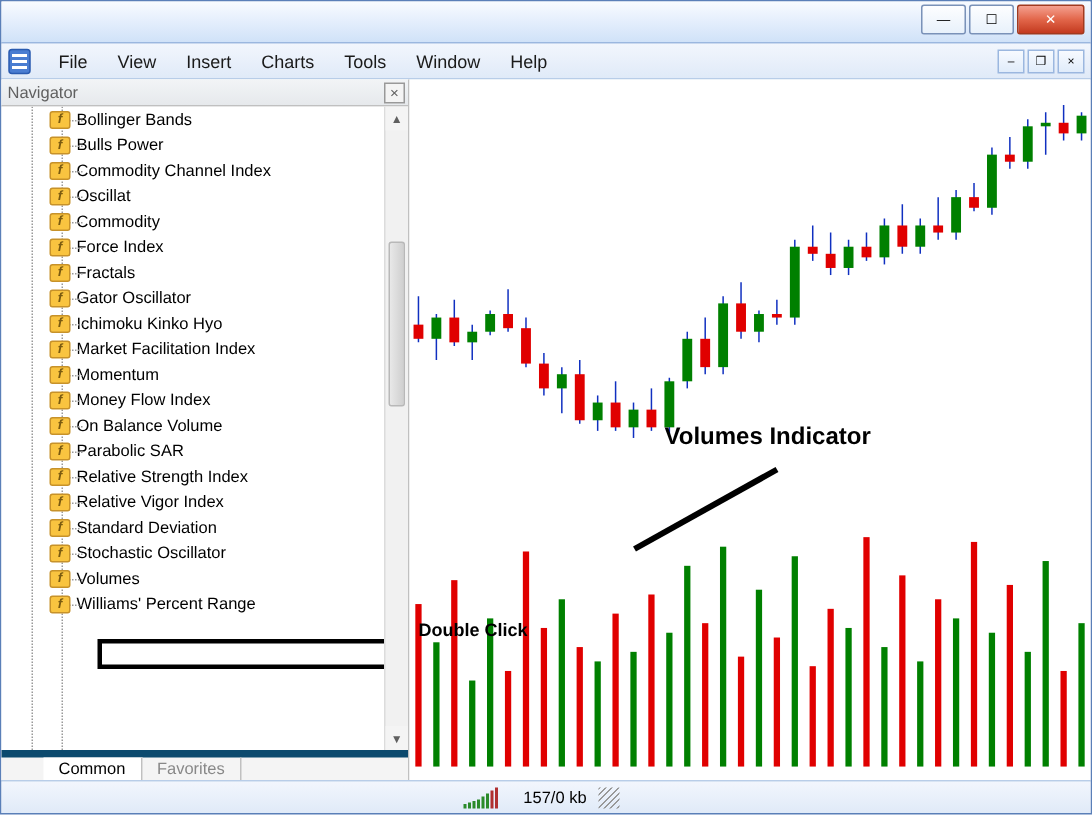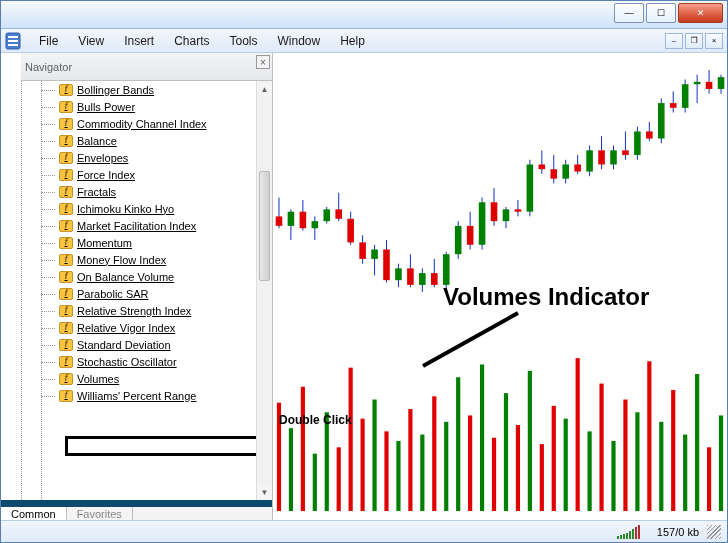--- a/index.html
+++ b/index.html
@@ -9,42 +9,42 @@
   .win-controls { position: absolute; right: 4px; top: 2px; display: flex; gap: 2px; }
   .win-btn { width: 30px; height: 20px; display: flex; align-items: center; justify-content: center; border: 1px solid #7a92b8; background: linear-gradient(to bottom, #fdfeff, #e8f1fb); border-radius: 2px; cursor: pointer; font-size: 9px; }
   .win-btn.close { background: linear-gradient(to bottom, #f5a08f, #e2664a, #c33a1f); border: 1px solid #a13a1f; color: #fff; width: 45px; }
   .menubar { height: 24px; background: linear-gradient(to bottom, #f2f6fd, #e0eaf8); border-bottom: 1px solid #b8cde8; display: flex; align-items: center; padding-left: 4px; }
   .app-icon { width: 16px; height: 18px; margin-right: 8px; display: inline-flex; }
   .menu-item { padding: 2px 10px; color: #1a1a1a; cursor: pointer; }
   .mdi-controls { margin-left: auto; display: flex; gap: 2px; margin-right: 4px; }
   .mdi-btn { width: 18px; height: 16px; border: 1px solid #9bb7df; background: linear-gradient(to bottom, #f7faff, #e0ecfa); cursor: pointer; display: flex; align-items: center; justify-content: center; font-size: 8px; }
   .content { position: absolute; top: 52px; left: 0; right: 0; bottom: 22px; display: flex; }
   .navigator { width: 272px; border-right: 1px solid #c0c0c0; display: flex; flex-direction: column; background: #fff; }
-  .nav-title { height: 28px; background: linear-gradient(to bottom, #f2f4f6, #e6e9ec); border-bottom: 1px solid #c0c0c0; display: flex; align-items: center; padding-left: 4px; color: #606060; font-size: 11px; position: relative; margin-left: 20px; }
+  .nav-title { height: 18px; background: linear-gradient(to bottom, #f2f4f6, #e6e9ec); border-bottom: 1px solid #c0c0c0; display: flex; align-items: center; padding-left: 4px; color: #606060; font-size: 11px; position: relative; }
   .nav-close { position: absolute; right: 2px; top: 2px; width: 14px; height: 14px; display: flex; align-items: center; justify-content: center; font-size: 10px; cursor: pointer; border: 1px solid #999; background: #f4f4f4; }
   .nav-body { flex: 1; overflow: hidden; position: relative; }
   .tree { position: absolute; top: 0; left: 0; right: 16px; bottom: 0; overflow: hidden; background: #fff; }
   .tree-item { height: 17px; display: flex; align-items: center; padding-left: 36px; position: relative; cursor: pointer; white-space: nowrap; font-size: 11px; }
   .tree-line-v { position: absolute; left: 20px; top: 0; bottom: 0; border-left: 1px dotted #999; }
   .tree-line-v2 { position: absolute; left: 40px; top: 0; bottom: 0; border-left: 1px dotted #999; }
   .tree-item::before { content: ''; position: absolute; left: 40px; top: 50%; width: 14px; border-top: 1px dotted #999; }
-  .tree-item { padding-left: 58px; text-decoration: underline; }
+  .tree-item { padding-left: 32px; }
   .ind-icon { width: 14px; height: 12px; background: #f9c440; border: 1px solid #c7922a; border-radius: 2px; display: inline-flex; align-items: center; justify-content: center; margin-right: 4px; position: relative; }
   .ind-icon::after { content: 'f'; color: #7a5a10; font-size: 9px; font-style: italic; font-weight: bold; line-height: 1; }
   .selected-frame { position: absolute; border: 3px solid #000; left: 64px; width: 214px; height: 20px; pointer-events: none; z-index: 5; }
   .scrollbar-v { position: absolute; right: 0; top: 0; bottom: 0; width: 16px; background: #f1f1f1; border-left: 1px solid #dcdcdc; }
   .scroll-up, .scroll-down { height: 16px; display: flex; align-items: center; justify-content: center; font-size: 8px; color: #606060; background: #f4f4f4; cursor: pointer; }
   .scroll-thumb { position: absolute; left: 2px; right: 2px; top: 90px; height: 110px; background: linear-gradient(to right, #e8e8e8, #cfcfcf); border: 1px solid #b8b8b8; border-radius: 2px; cursor: pointer; }
-  .nav-tabs { height: 20px; display: flex; border-top: 7px solid #0c4a6e; background: #f4f4f4; }
+  .nav-tabs { height: 20px; display: flex; border-top: 5px solid #0c4a6e; background: #f4f4f4; padding-left: 28px; }
   .nav-tab { padding: 2px 10px; font-size: 11px; border-right: 1px solid #c0c0c0; cursor: pointer; color: #888; display: flex; align-items: center; }
   .nav-tab.active { background: #fff; color: #000; }
   .chart-area { flex: 1; position: relative; background: #fff; overflow: hidden; }
   .chart-svg { width: 100%; height: 100%; }
   .annotation { position: absolute; font-family: Arial, sans-serif; font-weight: bold; color: #000; }
-  .statusbar { position: absolute; bottom: 0; left: 0; right: 0; height: 22px; background: linear-gradient(to bottom, #f2f6fd, #e0eaf8); border-top: 1px solid #b8cde8; display: flex; align-items: center; justify-content: flex-end; padding-right: 6px; font-size: 11px; color: #000; }
+  .statusbar { position: absolute; bottom: 0; left: 0; right: 0; height: 22px; background: linear-gradient(to bottom, #f2f6fd, #e0eaf8); border-top: 1px solid #b8cde8; display: flex; align-items: center; justify-content: center; padding-right: 6px; font-size: 11px; color: #000; }
   .status-chart { width: 30px; height: 14px; margin-right: 10px; display: flex; align-items: flex-end; gap: 1px; }
   .status-chart span { width: 2px; background: #2b8b2b; }
   .status-chart span:nth-child(1) { height: 3px; }
   .status-chart span:nth-child(2) { height: 4px; }
   .status-chart span:nth-child(3) { height: 5px; }
   .status-chart span:nth-child(4) { height: 6px; }
   .status-chart span:nth-child(5) { height: 8px; }
   .status-chart span:nth-child(6) { height: 10px; }
   .status-chart span:nth-child(7) { height: 12px; background: #b03030; }
   .status-chart span:nth-child(8) { height: 14px; background: #b03030; }
@@ -104,33 +104,37 @@
               <div class="tree-item">
                 <span class="ind-icon"></span>
                 <span>Bulls Power</span>
               </div>
               <div class="tree-item">
                 <span class="ind-icon"></span>
                 <span>Commodity Channel Index</span>
               </div>
               <div class="tree-item">
                 <span class="ind-icon"></span>
-                <span>Balance</span>
-              </div>
-              <div class="tree-item">
-                <span class="ind-icon"></span>
-                <span>Envelopes</span>
+                <span>Oscillat</span>
+              </div>
+              <div class="tree-item">
+                <span class="ind-icon"></span>
+                <span>Commodity</span>
               </div>
               <div class="tree-item">
                 <span class="ind-icon"></span>
                 <span>Force Index</span>
               </div>
               <div class="tree-item">
                 <span class="ind-icon"></span>
                 <span>Fractals</span>
+              </div>
+              <div class="tree-item">
+                <span class="ind-icon"></span>
+                <span>Gator Oscillator</span>
               </div>
               <div class="tree-item">
                 <span class="ind-icon"></span>
                 <span>Ichimoku Kinko Hyo</span>
               </div>
               <div class="tree-item">
                 <span class="ind-icon"></span>
                 <span>Market Facilitation Index</span>
               </div>
               <div class="tree-item">
@@ -298,21 +302,21 @@
           <rect x="350.3565789473684" y="348" width="4.181578947368421" height="112" fill="#e00000"></rect>
           <rect x="362.30394736842106" y="360.8" width="4.181578947368421" height="99.2" fill="#008000"></rect>
           <rect x="374.25131578947367" y="309.6" width="4.181578947368421" height="150.39999999999998" fill="#e00000"></rect>
           <rect x="386.1986842105263" y="370.4" width="4.181578947368421" height="89.60000000000001" fill="#008000"></rect>
           <rect x="398.146052631579" y="338.4" width="4.181578947368421" height="121.6" fill="#e00000"></rect>
           <rect x="410.0934210526316" y="383.2" width="4.181578947368421" height="76.8" fill="#008000"></rect>
           <rect x="422.04078947368424" y="322.4" width="4.181578947368421" height="137.6" fill="#008000"></rect>
           <rect x="433.98815789473684" y="396" width="4.181578947368421" height="64" fill="#e00000"></rect>
           <rect x="445.9355263157895" y="364" width="4.181578947368421" height="96" fill="#008000"></rect>
         </svg>
-      <div class="annotation" style="left:170px; top:230px; font-size:24px;">Volumes Indicator</div>
+      <div class="annotation" style="left:170px; top:230px; font-size:16px;">Volumes Indicator</div>
       <svg style="position:absolute; left:140px; top:258px; width:110px; height:60px; pointer-events:none">
           <line x1="105" y1="2" x2="10" y2="55" stroke="#000" stroke-width="4"></line>
         </svg>
       <div class="annotation" style="left:6px; top:360px; font-size:12px;">Double Click</div>
     </div>
   </div>
 
   <div class="statusbar">
     <div class="status-chart">
         <span></span>

